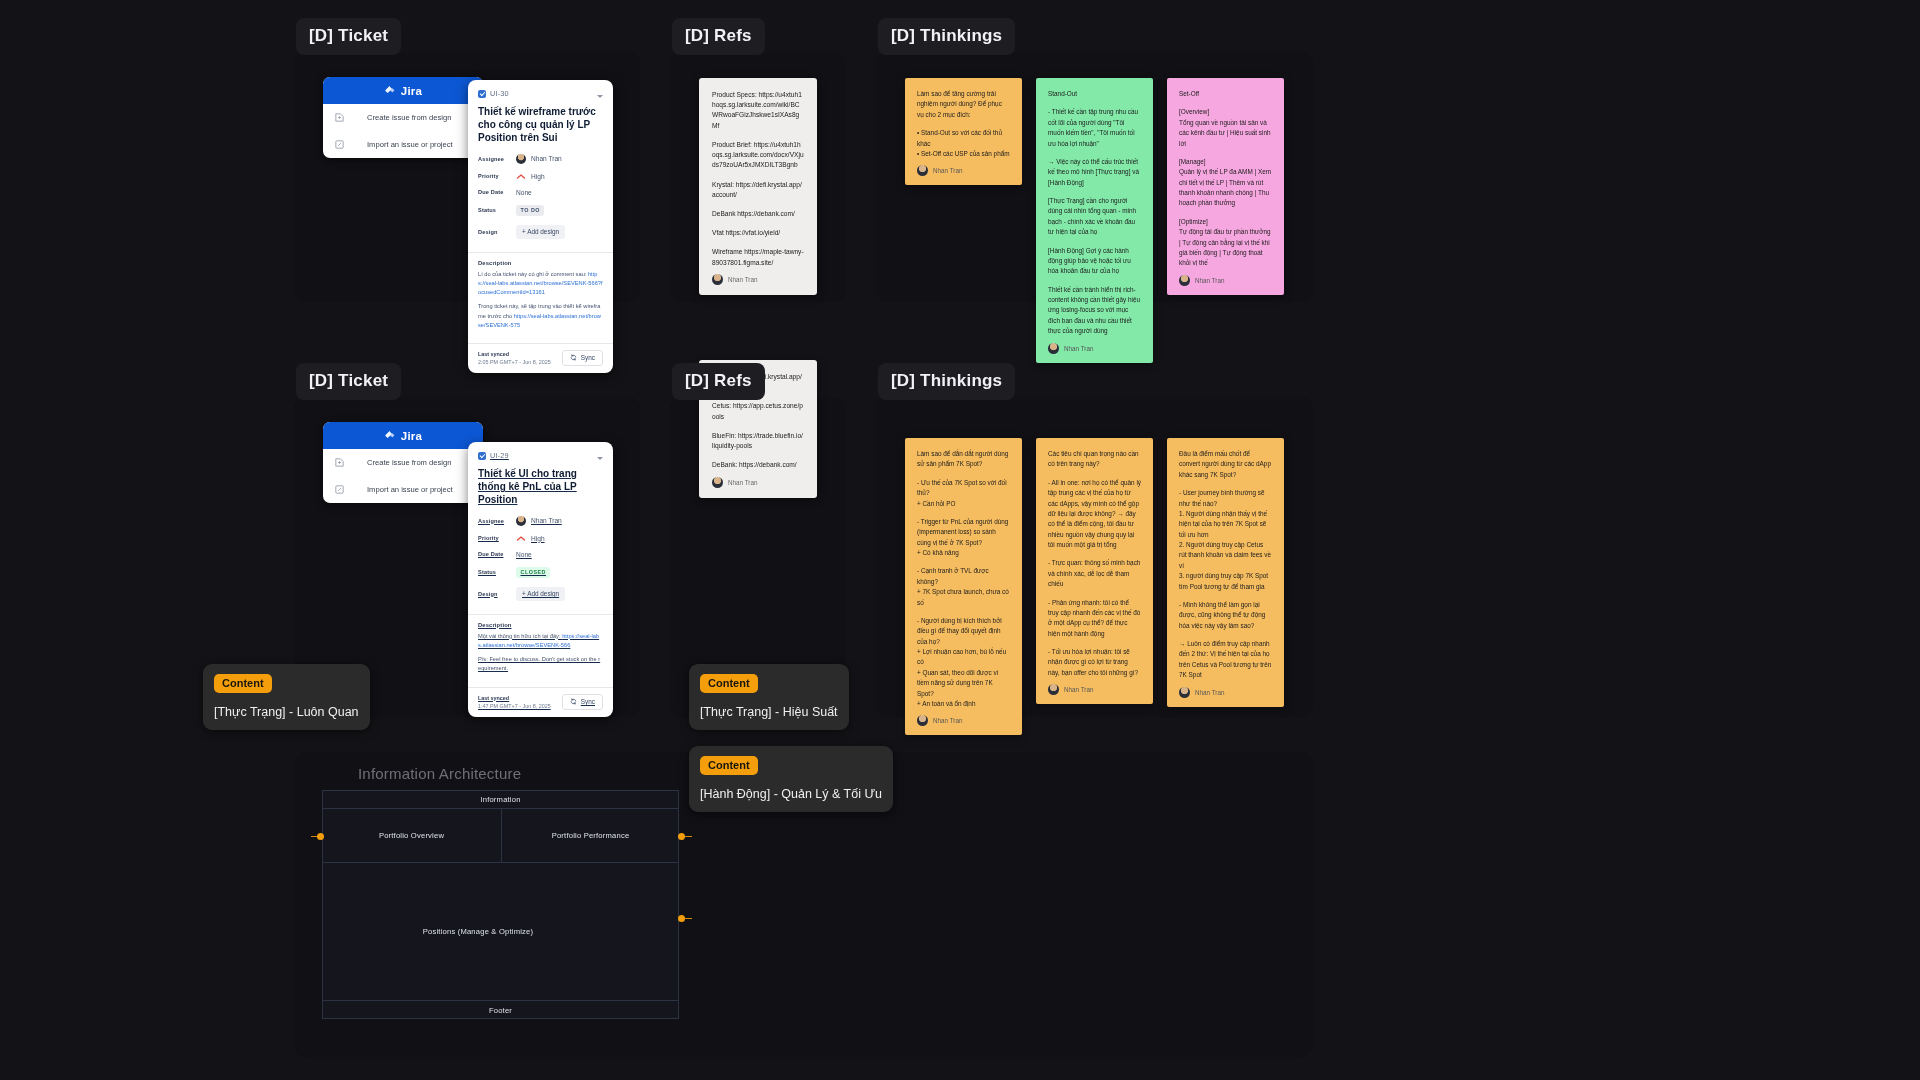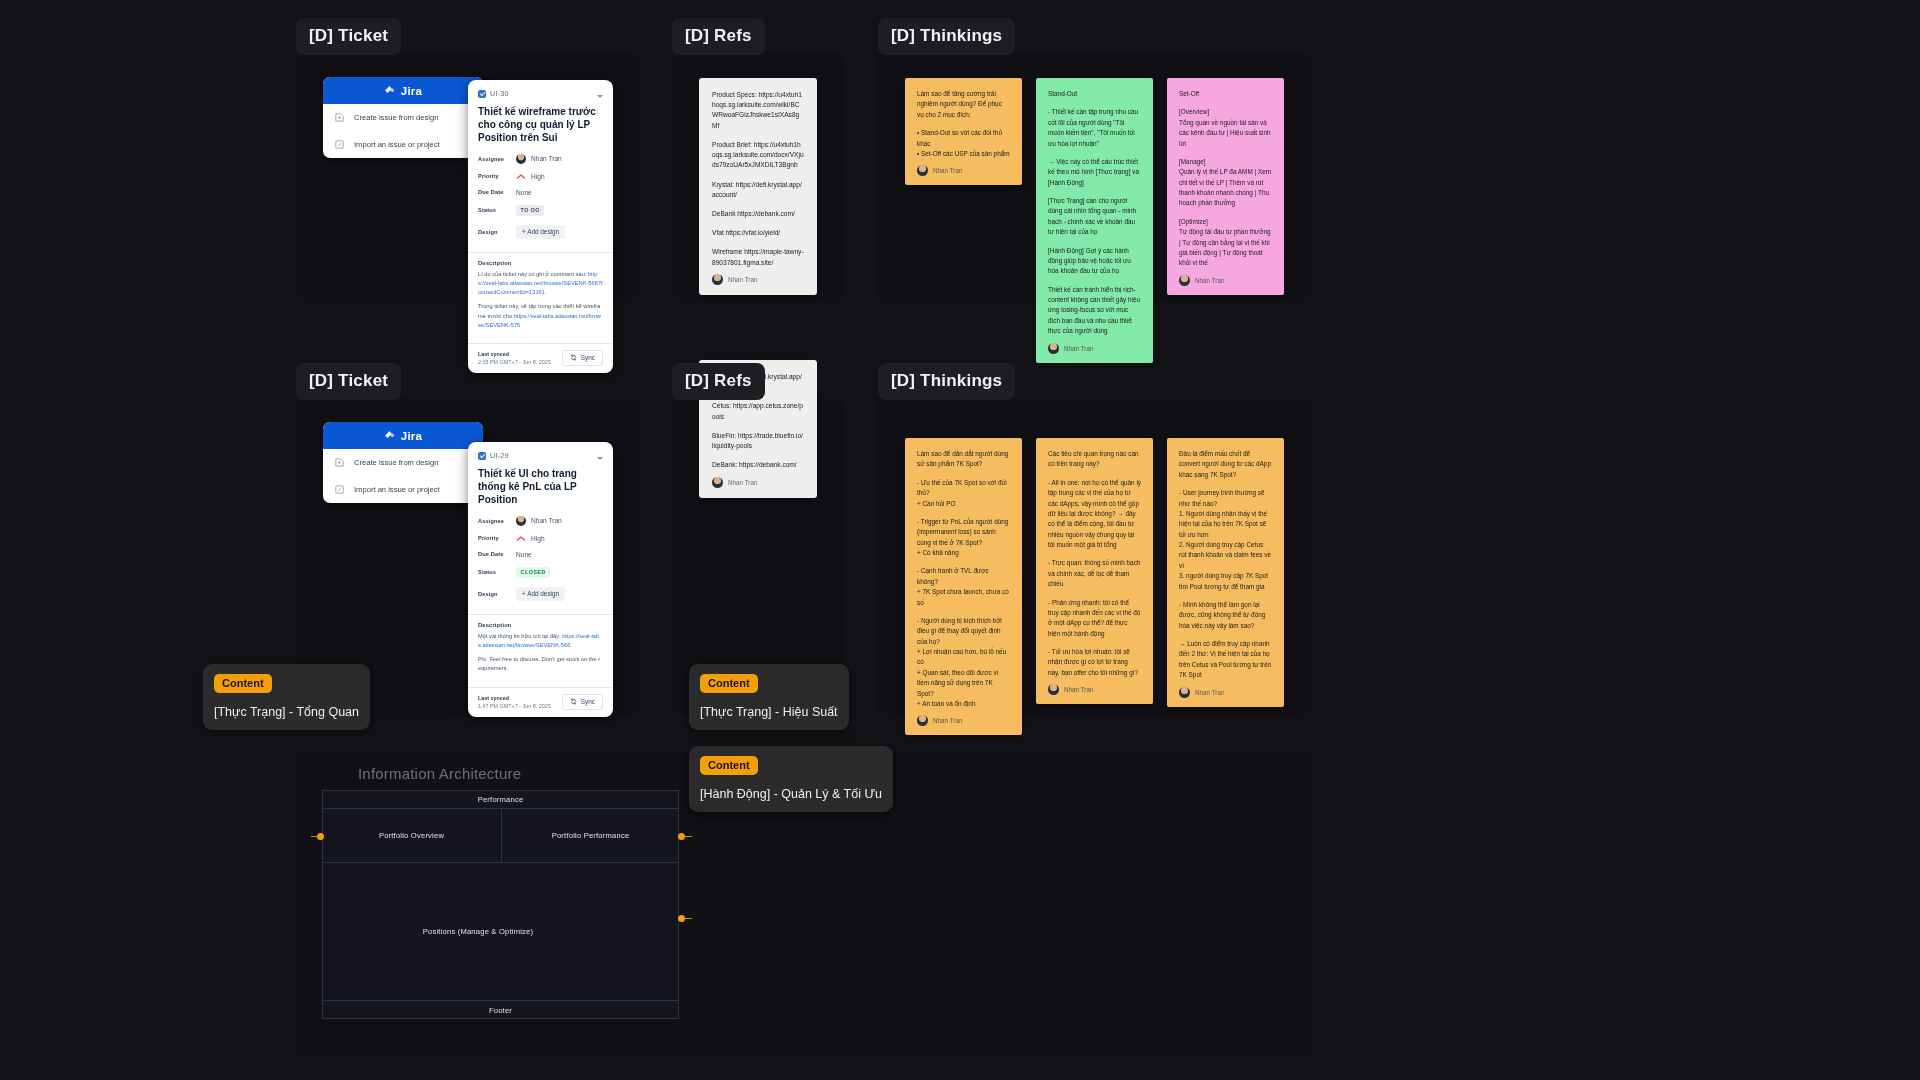--- a/index.html
+++ b/index.html
@@ -43,21 +43,21 @@
     background: #0c57d4;
     height: 27px;
     display: flex;
     align-items: center;
     justify-content: center;
     gap: 5px;
   }
   .jira-logo { width: 12px; height: 12px; display: block; }
   .jira-word { color:#fff; font-size: 11.5px; font-weight: 600; letter-spacing:.2px; }
   .jira-row {
-    display: flex; align-items: center; gap: 9px;
+    display: flex; align-items: center; gap: 22px;
     padding: 8px 11px;
     color: #3b4251; font-size: 7.6px;
   }
   .jira-ico { width: 11px; height: 11px; opacity:.6; flex:0 0 11px; }
 
   
   .tk {
     position: absolute;
     width: 145px;
     background: #fff;
@@ -353,21 +353,21 @@
     </div>
     <div class="jira-row">
       <svg class="jira-ico" viewBox="0 0 24 24" fill="none" stroke="#5a6377" stroke-width="2">
           <rect x="4" y="4" width="16" height="16" rx="2"></rect>
           <path d="M9 15l6-6"></path>
         </svg>
       <span>Import an issue or project</span>
     </div>
   </div>
 
-  <div class="tk" style="left:468px; top:442px;">
+  <div class="tk" style="left:468px; top:442px;text-decoration:underline;">
     <div class="tk-top">
       <div class="tk-key">
         <div class="tk-keyL">
           <span class="tk-keybox"></span>
           <span class="tk-keytxt">UI-29</span>
         </div>
         <span class="tk-caret"></span>
       </div>
       <div class="tk-title">Thiết kế UI cho trang thống kê PnL của LP Position</div>
 
@@ -486,29 +486,29 @@
   <div class="frame" style="left:294px; top:752px; width:1019px; height:305px;"></div>
 
   <div class="ia-title" style="left:322px; top:765px;margin-left:36px;">Information Architecture</div>
 
   <div class="ia-box" style="left:322px; top:790px; width:357px; height:229px;"></div>
   <div class="ia-divider" style="left:322px; top:808px; width:357px; height:1px;"></div>
   <div class="ia-divider" style="left:322px; top:862px; width:357px; height:1px;"></div>
   <div class="ia-divider" style="left:501px; top:808px; width:1px; height:54px;"></div>
   <div class="ia-divider" style="left:322px; top:1000px; width:357px; height:1px;"></div>
 
-  <div class="ia-cell" style="left:322px; top:790px; width:357px; height:18px;">Performance</div>
+  <div class="ia-cell" style="left:322px; top:790px; width:357px; height:18px;">Information</div>
   <div class="ia-cell" style="left:322px; top:809px; width:179px; height:53px;">Portfolio Overview</div>
   <div class="ia-cell" style="left:502px; top:809px; width:177px; height:53px;">Portfolio Performance</div>
   <div class="ia-cell" style="left:322px; top:863px; width:312px; height:137px;">Positions (Manage &amp; Optimize)</div>
   <div class="ia-cell" style="left:322px; top:1001px; width:357px; height:18px;">Footer</div>
 
   <div class="node" style="left:203px; top:663px; top:664px;">
     <span class="tag">Content</span>
-    <div class="ntxt">[Thực Trạng] - Tổng Quan</div>
+    <div class="ntxt">[Thực Trạng] - Luôn Quan</div>
   </div>
   <div class="port" style="left:317px; top:833px;"></div>
   <div class="port-line" style="left:311px; top:836px; width:8px;"></div>
 
   <div class="node" style="left:689px; top:664px;">
     <span class="tag">Content</span>
     <div class="ntxt">[Thực Trạng] - Hiệu Suất</div>
   </div>
   <div class="port" style="left:678px; top:833px;"></div>
   <div class="port-line" style="left:684px; top:836px; width:8px;"></div>

